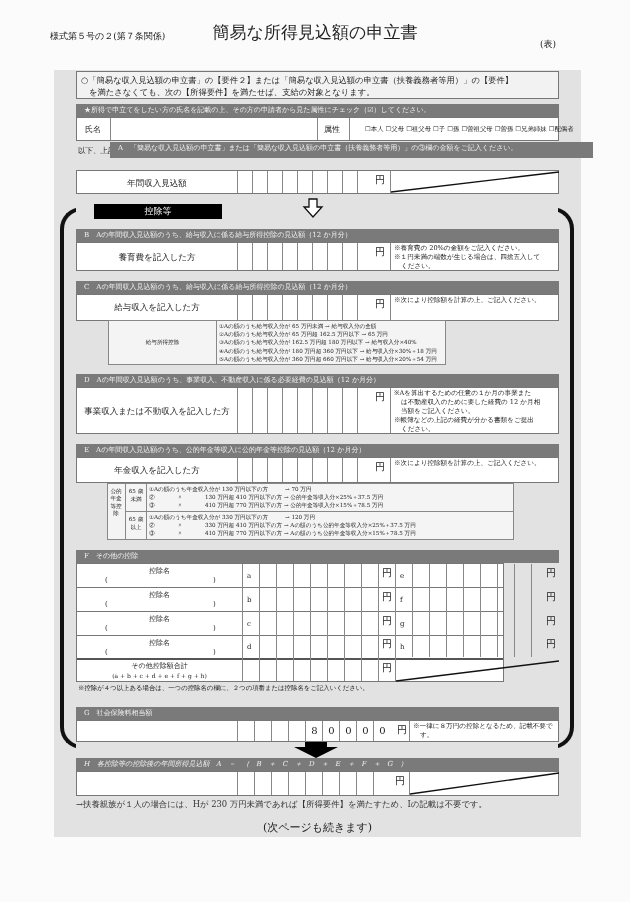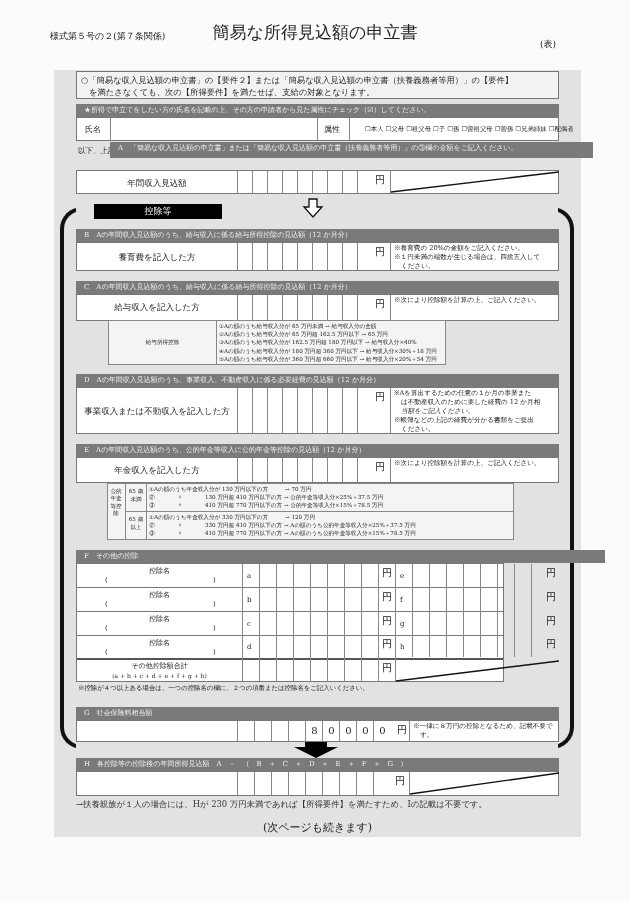--- a/index.html
+++ b/index.html
@@ -161,21 +161,21 @@
     <div class="cell" style="left:235px;"></div>
     <div class="cell" style="left:250px;"></div>
     <div class="cell" style="left:265px;"></div>
     <div class="cell" style="left:280px;"></div>
   <div class="abs" style="left:161px;top:1px;width:150px;height:44px;"></div>
   <div class="yen" style="left:298px;top:2px;">円</div>
   <div class="cell" style="left:313px;"></div>
   <div class="note" style="left:317px;top:1px;">
     <div>※Aを算出するための任意の１か月の事業また</div>
     <div style="padding-left:7px;">は不動産収入のために要した経費の 12 か月相</div>
-    <div style="padding-left:7px;font-style:italic;">当額をご記入ください。</div>
+    <div style="padding-left:7px;">当額をご記入ください。</div>
     <div>※帳簿などの上記の経費が分かる書類をご提出</div>
     <div style="padding-left:7px;">ください。</div>
   </div>
 </div>
 
 <div class="hdr" style="left:76px;top:444px;width:483px;height:13px;">E　Aの年間収入見込額のうち、公的年金等収入に公的年金等控除の見込額（12 か月分）</div>
 <div class="box" style="left:76px;top:457px;width:483px;height:26px;">
   <div class="label-c" style="left:0;width:160px;top:7px;font-family:Liberation Serif, serif;">年金収入を記入した方</div>
   <div class="cell" style="left:160px;"></div>
     <div class="cell" style="left:175px;"></div>
@@ -203,21 +203,21 @@
     <div>②　　　　〃　　　　130 万円超 410 万円以下の方 → 公的年金等収入分×25%＋37.5 万円</div>
     <div>③　　　　〃　　　　410 万円超 770 万円以下の方 → 公的年金等収入分×15%＋78.5 万円</div>
   </div>
   <div class="abs" style="left:41px;top:29px;white-space:nowrap;">
     <div>①Aの額のうち年金収入分が 330 万円以下の方　　　→ 120 万円</div>
     <div>②　　　　〃　　　　330 万円超 410 万円以下の方 → Aの額のうち公的年金等収入分×25%＋37.5 万円</div>
     <div>③　　　　〃　　　　410 万円超 770 万円以下の方 → Aの額のうち公的年金等収入分×15%＋78.5 万円</div>
   </div>
 </div>
 
-<div class="hdr" style="left:76px;top:550px;width:529px;height:13px;">F　その他の控除</div>
+<div class="hdr" style="left:76px;top:550px;width:483px;height:13px;">F　その他の控除</div>
 <div class="box" style="left:76px;top:563px;width:428px;height:119px;">
 
   <div class="rowline" style="top:23px;"></div>
   <div class="rowline" style="top:47px;"></div>
   <div class="rowline" style="top:71px;"></div>
   <div class="rowline" style="top:94px;border-top:2px solid #555;"></div>
 
   <div class="abs" style="left:0;top:0;width:165px;height:23px;">
     <div class="abs txt-sm" style="left:0;width:165px;text-align:center;top:2px;">控除名</div>
     <div class="abs txt-sm" style="left:28px;top:12px;">(</div>
@@ -319,21 +319,21 @@
   <div class="note" style="left:336px;top:1px;">
     <div>※一律に８万円の控除となるため、記載不要で</div>
     <div style="padding-left:7px;">す。</div>
   </div>
 </div>
 
 <svg class="abs" style="left:294px;top:742px;" width="44" height="16">
     <path d="M11 0 H33 V5 H44 L22 16 L0 5 H11 Z" fill="#000"></path>
   </svg>
 
-<div class="hdr" style="left:76px;top:758px;width:483px;height:17px;">H　各控除等の控除後の年間所得見込額　A　－　（　B　＋　C　＋　D　＋　E　＋　F　＋　G　）</div>
+<div class="hdr" style="left:76px;top:758px;width:483px;height:17px;font-style:italic;">H　各控除等の控除後の年間所得見込額　A　－　（　B　＋　C　＋　D　＋　E　＋　F　＋　G　）</div>
 <div class="box" style="left:76px;top:771px;width:483px;height:25px;">
   <div class="cell" style="left:160px;"></div>
     <div class="cell" style="left:177px;"></div>
     <div class="cell" style="left:194px;"></div>
     <div class="cell" style="left:211px;"></div>
     <div class="cell" style="left:228px;"></div>
     <div class="cell" style="left:245px;"></div>
     <div class="cell" style="left:262px;"></div>
     <div class="cell" style="left:279px;"></div>
     <div class="cell" style="left:296px;"></div>

